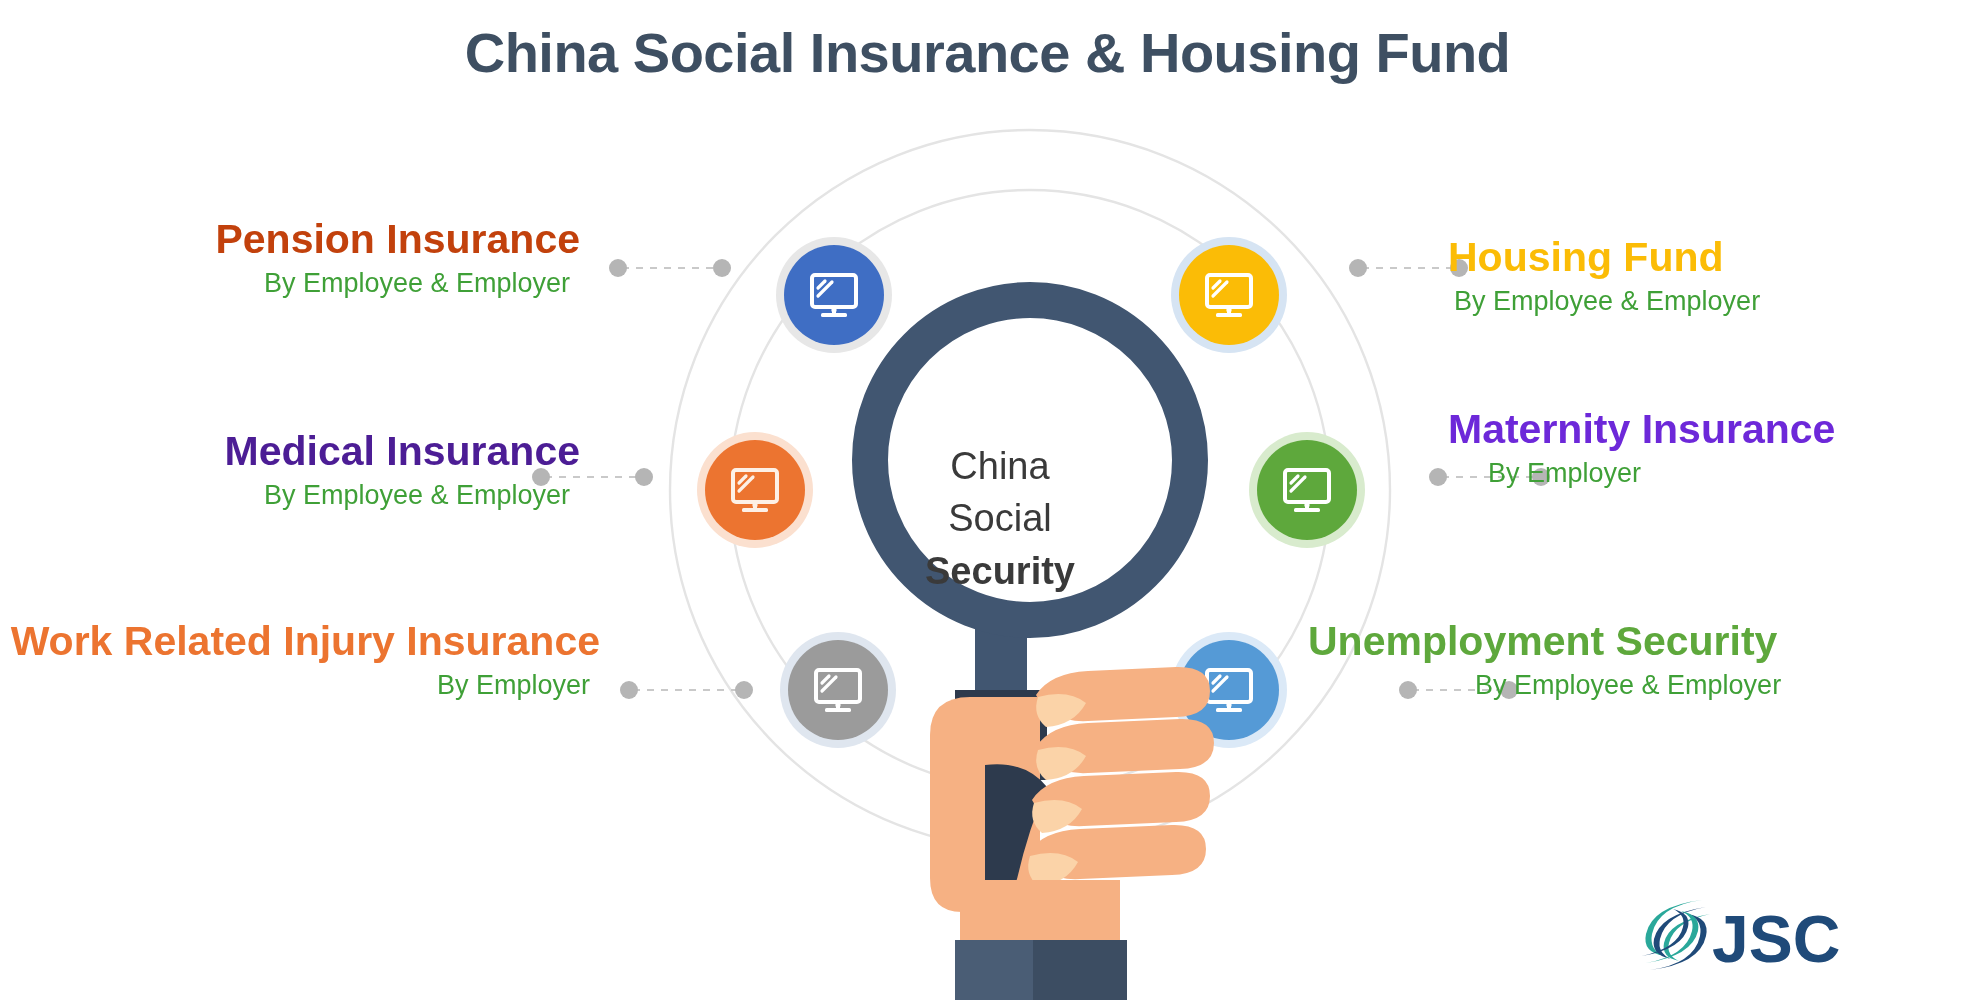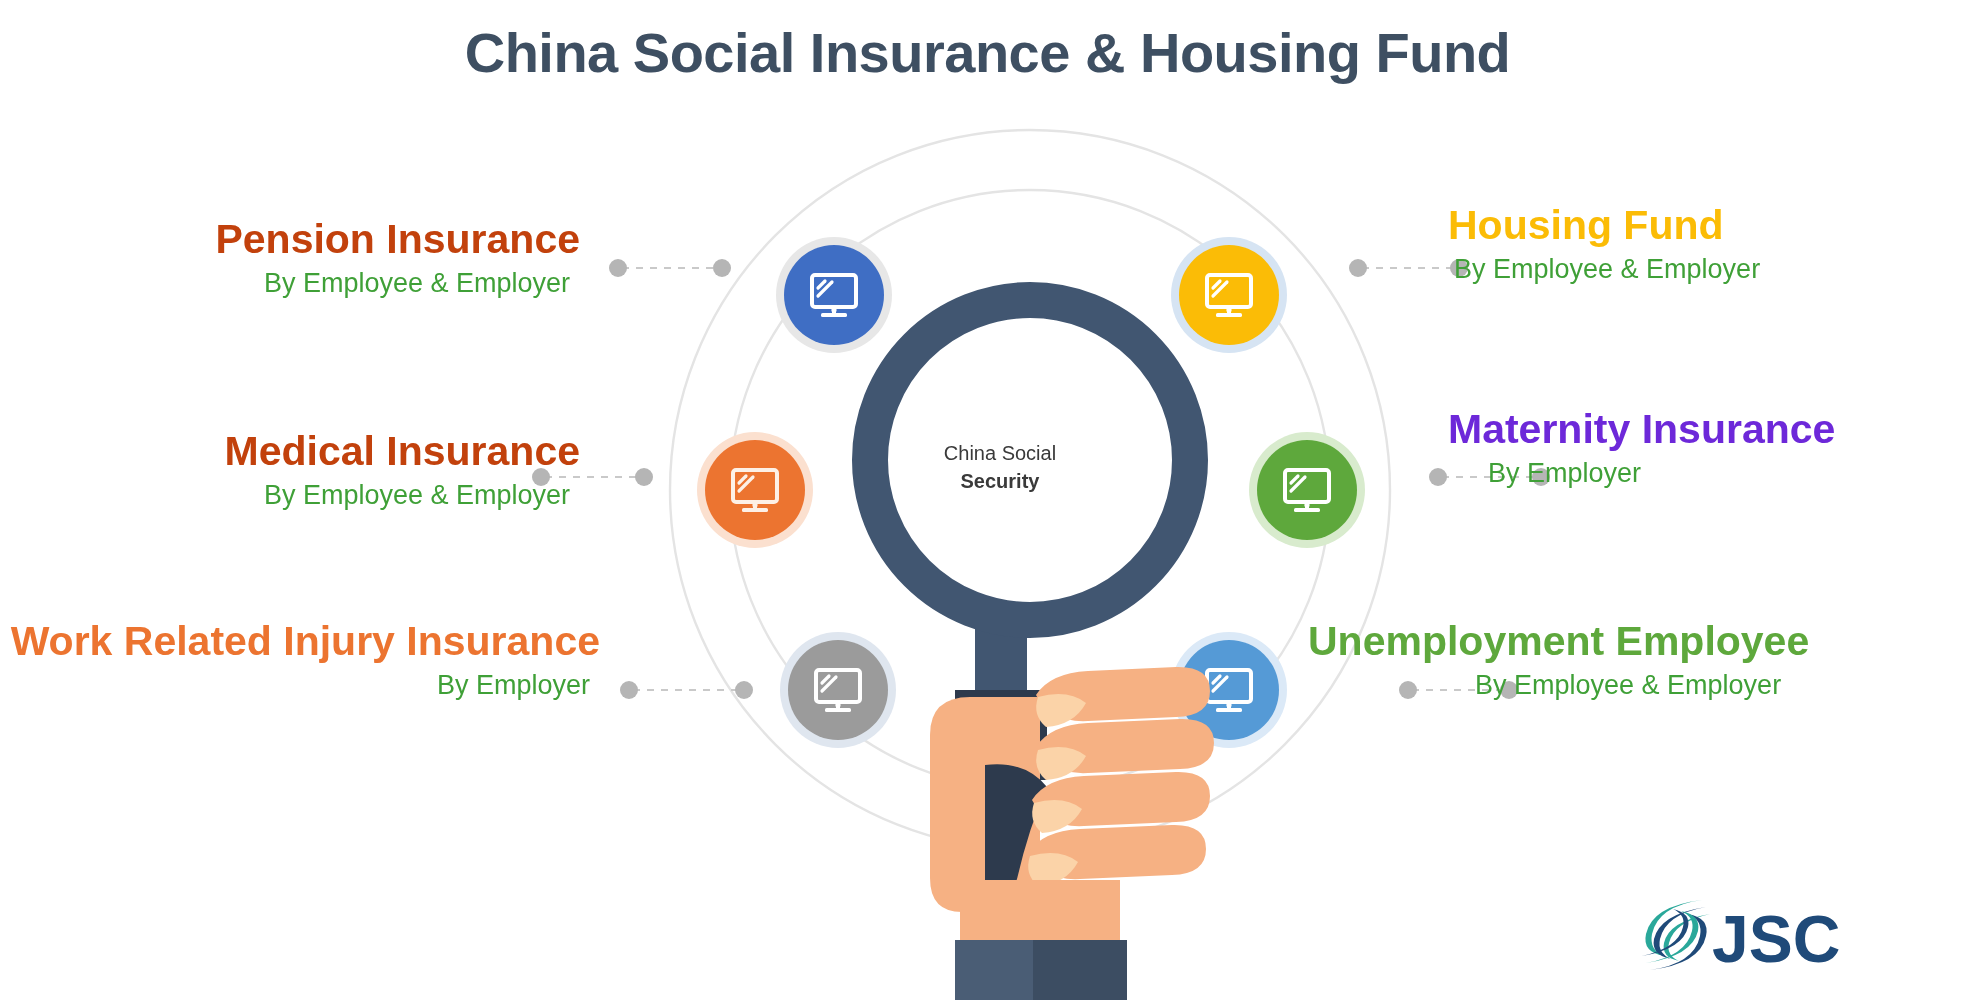--- a/index.html
+++ b/index.html
@@ -30,21 +30,21 @@
   
   .label-block { position:absolute; white-space:nowrap; }
   .label-title { font-size:41px; font-weight:bold; line-height:1.05; }
   .label-sub   { font-size:27px; color:#3fa037; line-height:1.2; margin-top:6px; }
   .label-block.left  { text-align:right; }
   .label-block.right { text-align:left; }
 
   .lbl-pension     { left:20px;  top:218px; width:560px; }
   .lbl-medical     { left:20px;  top:430px; width:560px; }
   .lbl-injury      { left:0px;   top:620px; width:600px; }
-  .lbl-housing     { left:1440px;top:204px; width:520px; }
+  .lbl-housing     { left:1440px;top:236px; width:520px; }
   .lbl-maternity   { left:1440px;top:408px; width:520px; }
   .lbl-unemploy    { left:1300px;top:620px; width:660px; }
 
   .lbl-pension   .label-sub,
   .lbl-medical   .label-sub,
   .lbl-injury    .label-sub { padding-right:10px; }
   .lbl-housing   .label-sub { padding-left:14px; }
   .lbl-maternity .label-sub { padding-left:48px; }
   .lbl-unemploy  .label-sub { padding-left:175px; }
 
@@ -52,21 +52,21 @@
   .lbl-unemploy  .label-title,
   .lbl-housing   .label-title { padding-left:8px; }
 
   
   .center-text {
     position:absolute;
     left:895px; top:440px;
     width:210px;
     text-align:center;
     color:#3a3a3a;
-    font-size:20px;
+    font-size:38px;
     line-height:1.38;
     font-weight:normal;
   }
 
   
   .jsc-logo { position:absolute; left:1640px; top:890px; width:250px; height:90px; }
 </style>
 </head>
 <body>
 
@@ -233,41 +233,41 @@
     <div>China Social</div>
     <div style="font-weight:bold;">Security</div>
   </div>
 
   <div class="label-block left lbl-pension">
     <div class="label-title" style="color:#c2410c;">Pension Insurance</div>
     <div class="label-sub">By Employee &amp; Employer</div>
   </div>
 
   <div class="label-block left lbl-medical">
-    <div class="label-title" style="color:#c2410c;">Medical Insurance</div>
+    <div class="label-title" style="color:#4c1d95;">Medical Insurance</div>
     <div class="label-sub">By Employee &amp; Employer</div>
   </div>
 
   <div class="label-block left lbl-injury">
     <div class="label-title" style="color:#ec7430;">Work Related Injury Insurance</div>
     <div class="label-sub">By Employer</div>
   </div>
 
   <div class="label-block right lbl-housing">
     <div class="label-title" style="color:#fbbc06;">Housing Fund</div>
     <div class="label-sub">By Employee &amp; Employer</div>
   </div>
 
   <div class="label-block right lbl-maternity">
     <div class="label-title" style="color:#6d28d9;">Maternity Insurance</div>
     <div class="label-sub">By Employer</div>
   </div>
 
   <div class="label-block right lbl-unemploy">
-    <div class="label-title" style="color:#5ea83c;">Unemployment Employee</div>
+    <div class="label-title" style="color:#5ea83c;">Unemployment Security</div>
     <div class="label-sub">By Employee &amp; Employer</div>
   </div>
 
   <svg class="jsc-logo" viewBox="0 0 250 90">
     <g>
       <path d="M62 10 q-44 6 -50 34 q-3 16 12 22 q-22 -4 -18 -22 q6 -28 56 -34 Z" fill="#2aa89a"></path>
       <path d="M66 17 q-40 7 -46 32 q-3 14 11 20 q-20 -4 -17 -20 q6 -25 52 -32 Z" fill="#1f4a79"></path>
       <path d="M70 24 q-36 8 -41 29 q-3 12 10 18 q-18 -4 -15 -18 q5 -22 46 -29 Z" fill="#2aa89a"></path>
       <path d="M10 80 q44 -6 50 -34 q3 -16 -12 -22 q22 4 18 22 q-6 28 -56 34 Z" fill="#1f4a79"></path>
       <path d="M6 73 q40 -7 46 -32 q3 -14 -11 -20 q20 4 17 20 q-6 25 -52 32 Z" fill="#2aa89a"></path>

